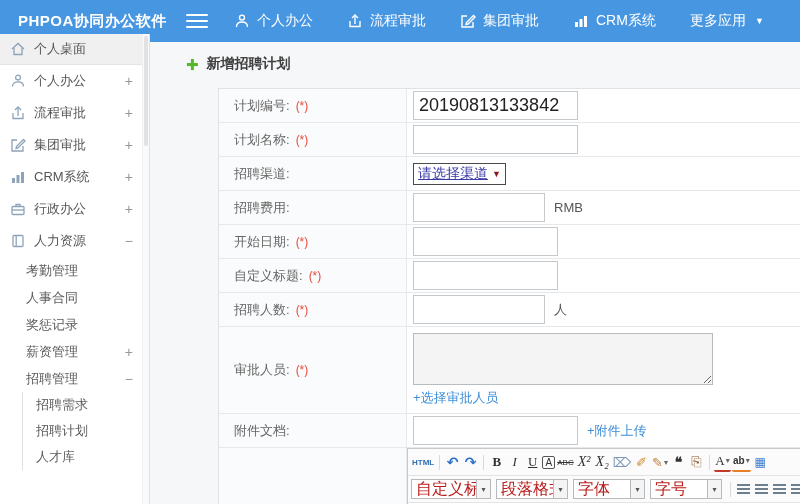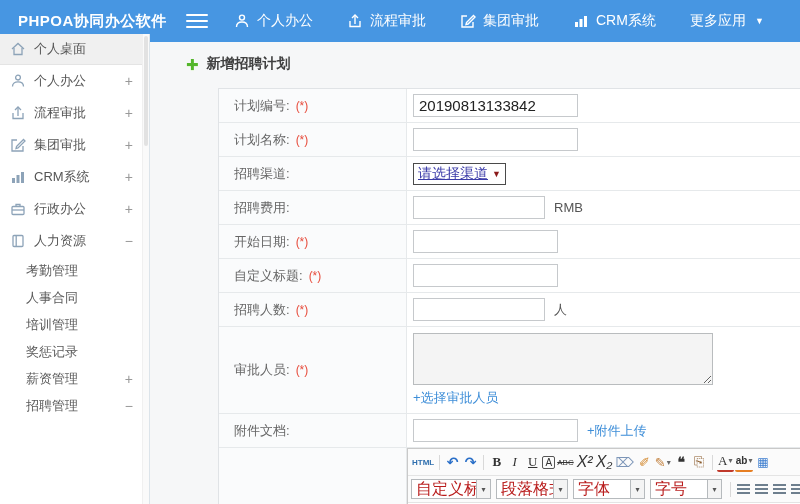--- a/index.html
+++ b/index.html
@@ -49,21 +49,21 @@
     background:#fff; border:1px solid #e0e3e6; border-bottom:none;
   }
   .frow { display:flex; border-bottom:1px solid #e6e9eb; min-height:34px; align-items:stretch; }
   .cell-label {
     width:188px; flex:0 0 188px; background:#fafbfc; border-right:1px solid #e6e9eb;
     display:flex; align-items:center; padding-left:15px; color:#666; font-size:13px;
   }
   .req { color:#e74c3c; margin-left:6px; font-size:12px; }
   .cell-field { flex:1; display:flex; align-items:center; padding-left:6px; background:#fff; color:#555; }
   .cell-field.col { flex-direction:column; align-items:flex-start; justify-content:flex-start; }
-  input.txt { height:23px; border:1px solid #c6c9cc; padding:0 5px; font-size:15px; color:#222; font-family:inherit; }
+  input.txt { height:29px; border:1px solid #c6c9cc; padding:0 5px; font-size:18px; color:#222; font-family:inherit; }
   .w165{width:165px} .w145{width:145px} .w132{width:132px}
   .suffix { margin-left:9px; color:#555; font-size:13px; }
   .sel-box { display:flex; align-items:center; border:1px solid #4a4a4a; background:#fff; height:22px; padding:0 4px; cursor:pointer; }
   .sel-box .sel-txt { color:#3a3aa8; text-decoration:underline; font-size:14px; }
   .sel-box .sel-caret { color:#8b1a1a; font-size:9px; margin-left:4px; }
   textarea.ta { width:300px; height:52px; background:#f4f4f4; border:1px solid #b9bcbe; margin-top:6px; resize:both; }
   a.blue-link { color:#3e8ed8; text-decoration:none; font-size:13px; cursor:pointer; }
   .ta-link { margin:4px 0 6px; }
   .inline-link { margin-left:9px; }
   
@@ -76,21 +76,21 @@
     padding:0 1px; font-size:12px; color:#333; border-radius:2px; cursor:pointer; white-space:nowrap;
   }
   .tsep { width:1px; height:15px; background:#d9d9d9; margin:0 3px; flex:0 0 auto; }
   .g-html { font-size:8px; font-weight:bold; color:#2f6fae; letter-spacing:0; }
   .g-blue { color:#2a6fc8; font-size:14px; font-weight:bold; }
   .g-bold { font-weight:bold; font-family:"Liberation Serif","DejaVu Serif",serif; font-size:13px; }
   .g-italic { font-style:italic; font-family:"Liberation Serif","DejaVu Serif",serif; font-size:13px; }
   .g-under { text-decoration:underline; font-family:"Liberation Serif","DejaVu Serif",serif; font-size:13px; }
   .g-box { border:1px solid #555; font-size:10px; height:13px; min-width:13px; line-height:11px; }
   .g-strike { font-size:8px; text-decoration:line-through; letter-spacing:0; }
-  .g-sup { font-size:16px; font-style:italic; font-family:Liberation Sans, sans-serif; }
+  .g-sup { font-size:14px; font-style:italic; font-family:Liberation Serif, serif; }
   .g-eraser { color:#7d96b8; font-size:13px; }
   .g-brush { color:#d2862a; font-size:13px; }
   .g-painter { color:#c2803d; font-size:13px; }
   .g-quote { color:#333; font-size:14px; font-weight:bold; font-family:"Liberation Serif","DejaVu Serif",serif; }
   .g-paste { color:#8a5a2a; font-size:13px; }
   .g-fontcolor { font-family:"Liberation Serif","DejaVu Serif",serif; font-size:13px; border-bottom:2px solid #c0392b; line-height:14px; }
   .g-highlight { font-size:10px; font-weight:bold; border-bottom:2px solid #e67e22; line-height:12px; }
   .g-emo { color:#3f7fd0; font-size:12px; }
   .tcaret { font-size:8px; color:#666; margin-left:1px; }
   .combo { display:flex; align-items:center; border:1px solid #b6babd; background:#fff; height:20px; margin-right:4px; flex:0 0 auto; }
@@ -230,32 +230,40 @@
   </div>
 
   <div class="side-sub">
     <div class="side-item">
       <span class="lbl">考勤管理</span>
     </div>
     <div class="side-item">
       <span class="lbl">人事合同</span>
     </div>
     <div class="side-item">
-      <span class="lbl">培训管理</span>
-    </div>
-    <div class="side-item">
       <span class="lbl">奖惩记录</span>
     </div>
     <div class="side-item">
       <span class="lbl">薪资管理</span>
       <span class="expand">+</span>
     </div>
     <div class="side-item">
       <span class="lbl">招聘管理</span>
       <span class="expand">−</span>
+    </div>
+    <div class="side-subsub">
+      <div class="side-item">
+        <span class="lbl">招聘需求</span>
+      </div>
+      <div class="side-item">
+        <span class="lbl">招聘计划</span>
+      </div>
+      <div class="side-item">
+        <span class="lbl">人才库</span>
+      </div>
     </div>
   </div>
   <div class="side-scroll">
       <div class="thumb"></div>
     </div>
 </div>
 
 <div class="main">
   <div class="page-title">
     <span class="plus-badge">✚</span>

